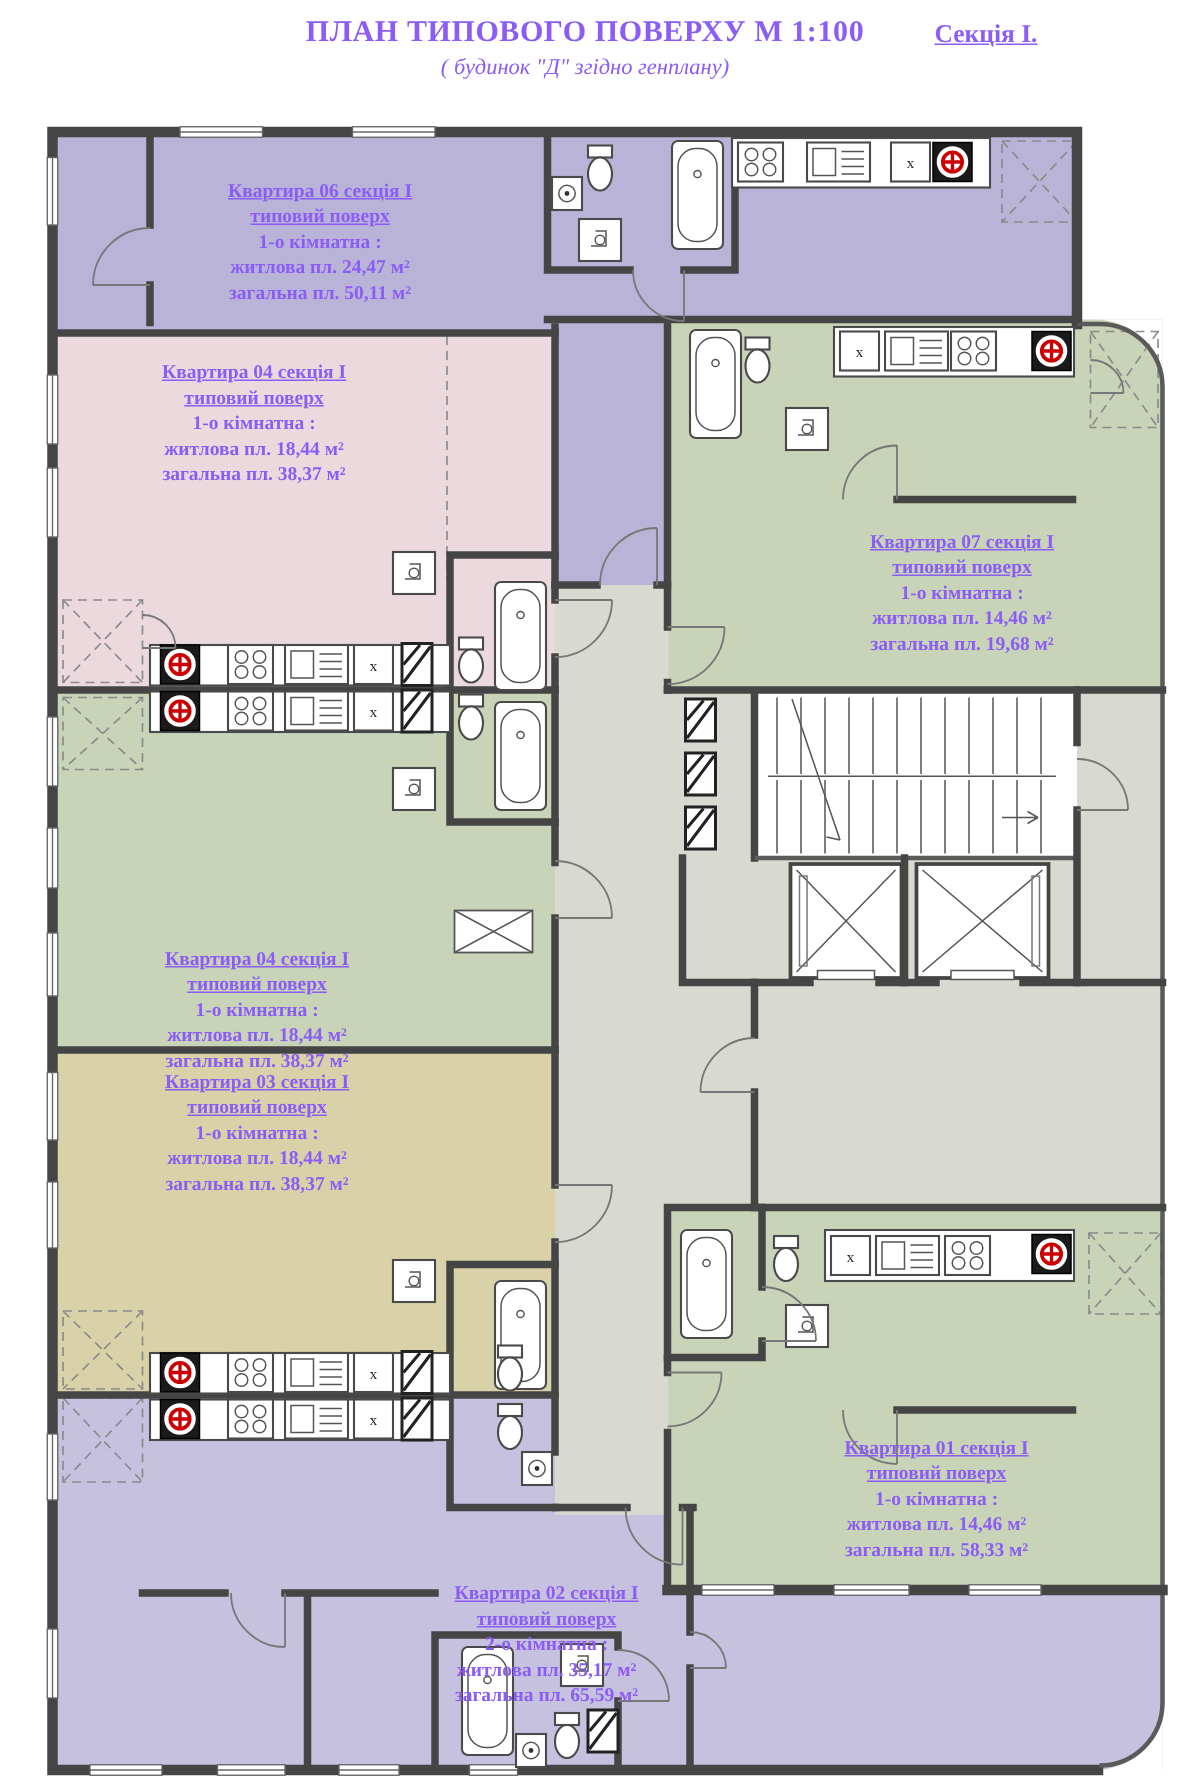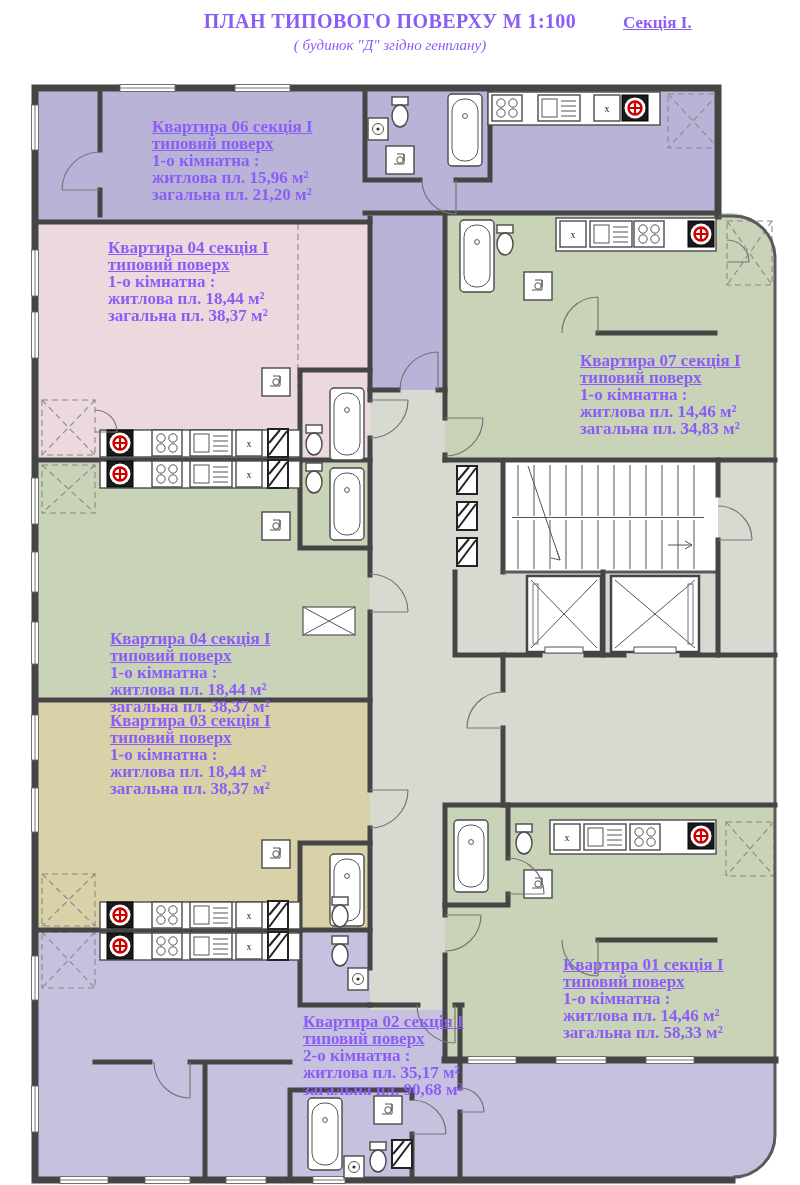--- a/index.html
+++ b/index.html
@@ -5,22 +5,22 @@
   html,body{margin:0;padding:0;background:#fff;}
   .page{position:relative;width:800px;height:1185px;background:#ffffff;overflow:hidden;
         font-family:"Liberation Serif", serif;color:#8b5cf6;}
   .title-main{position:absolute;left:150px;top:10px;width:480px;text-align:center;
               font-size:20px;font-weight:bold;letter-spacing:.4px;}
   .title-section{position:absolute;left:608px;top:13px;font-size:17px;font-weight:bold;
                  text-decoration:underline;margin-left:15px;}
   .title-sub{position:absolute;left:150px;top:37px;width:480px;text-align:center;
              font-size:15px;font-style:italic;}
   #plan{position:absolute;left:0;top:0;width:800px;height:1185px;}
-  .apt-label{position:absolute;z-index:5;font-size:17px;font-weight:bold;line-height:17px;
-             white-space:nowrap;}
+  .apt-label{position:absolute;z-index:5;font-size:13px;font-weight:bold;line-height:17px;
+             white-space:nowrap;text-align:center;}
   .apt-label .u{text-decoration:underline;}
   
   .z-lav{fill:#b9b4d7}.z-lav2{fill:#c6c1df}.z-pink{fill:#ecd9de}
   .z-green{fill:#c8d3b8}.z-tan{fill:#d9d2a8}.z-gray{fill:#d8d9d0}
   .wall7{stroke:#454545;stroke-width:7;fill:none;stroke-linecap:square}
   .wall5{stroke:#454545;stroke-width:5;fill:none;stroke-linecap:square}
   .wall3{stroke:#5a5a5a;stroke-width:3;fill:none}
   .fix{fill:#ffffff;stroke:#4a4a4a;stroke-width:1.4}
   .thin{stroke:#555;stroke-width:1;fill:none}
   .arc{stroke:#777;stroke-width:1.2;fill:none}
@@ -381,26 +381,26 @@
     </g>
   </svg>
 
   <div class="apt-label" style="left:563px;top:956px">
     <div class="u">Квартира 01 секція I</div>
     <div class="u">типовий поверх</div>
     <div>1-о кімнатна :</div>
     <div>житлова пл. 14,46 м²</div>
     <div>загальна пл. 58,33 м²</div>
   </div>
-  <div class="apt-label" style="left:303px;top:1013px">
+  <div class="apt-label" style="left:303px;top:1053px">
     <div class="u">Квартира 02 секція I</div>
     <div class="u">типовий поверх</div>
     <div>2-о кімнатна :</div>
     <div>житлова пл. 35,17 м²</div>
-    <div>загальна пл. 90,68 м²</div>
+    <div>загальна пл. 65,59 м²</div>
   </div>
   <div class="apt-label" style="left:110px;top:712px">
     <div class="u">Квартира 03 секція I</div>
     <div class="u">типовий поверх</div>
     <div>1-о кімнатна :</div>
     <div>житлова пл. 18,44 м²</div>
     <div>загальна пл. 38,37 м²</div>
   </div>
   <div class="apt-label" style="left:110px;top:630px">
     <div class="u">Квартира 04 секція I</div>
@@ -413,24 +413,24 @@
     <div class="u">Квартира 04 секція I</div>
     <div class="u">типовий поверх</div>
     <div>1-о кімнатна :</div>
     <div>житлова пл. 18,44 м²</div>
     <div>загальна пл. 38,37 м²</div>
   </div>
   <div class="apt-label" style="left:152px;top:118px">
     <div class="u">Квартира 06 секція I</div>
     <div class="u">типовий поверх</div>
     <div>1-о кімнатна :</div>
-    <div>житлова пл. 15,96 м²</div>
-    <div>загальна пл. 21,20 м²</div>
+    <div>житлова пл. 24,47 м²</div>
+    <div>загальна пл. 50,11 м²</div>
   </div>
   <div class="apt-label" style="left:580px;top:352px">
     <div class="u">Квартира 07 секція I</div>
     <div class="u">типовий поверх</div>
     <div>1-о кімнатна :</div>
     <div>житлова пл. 14,46 м²</div>
-    <div>загальна пл. 34,83 м²</div>
+    <div>загальна пл. 19,68 м²</div>
   </div>
 
 </div>
 
 </body></html>

